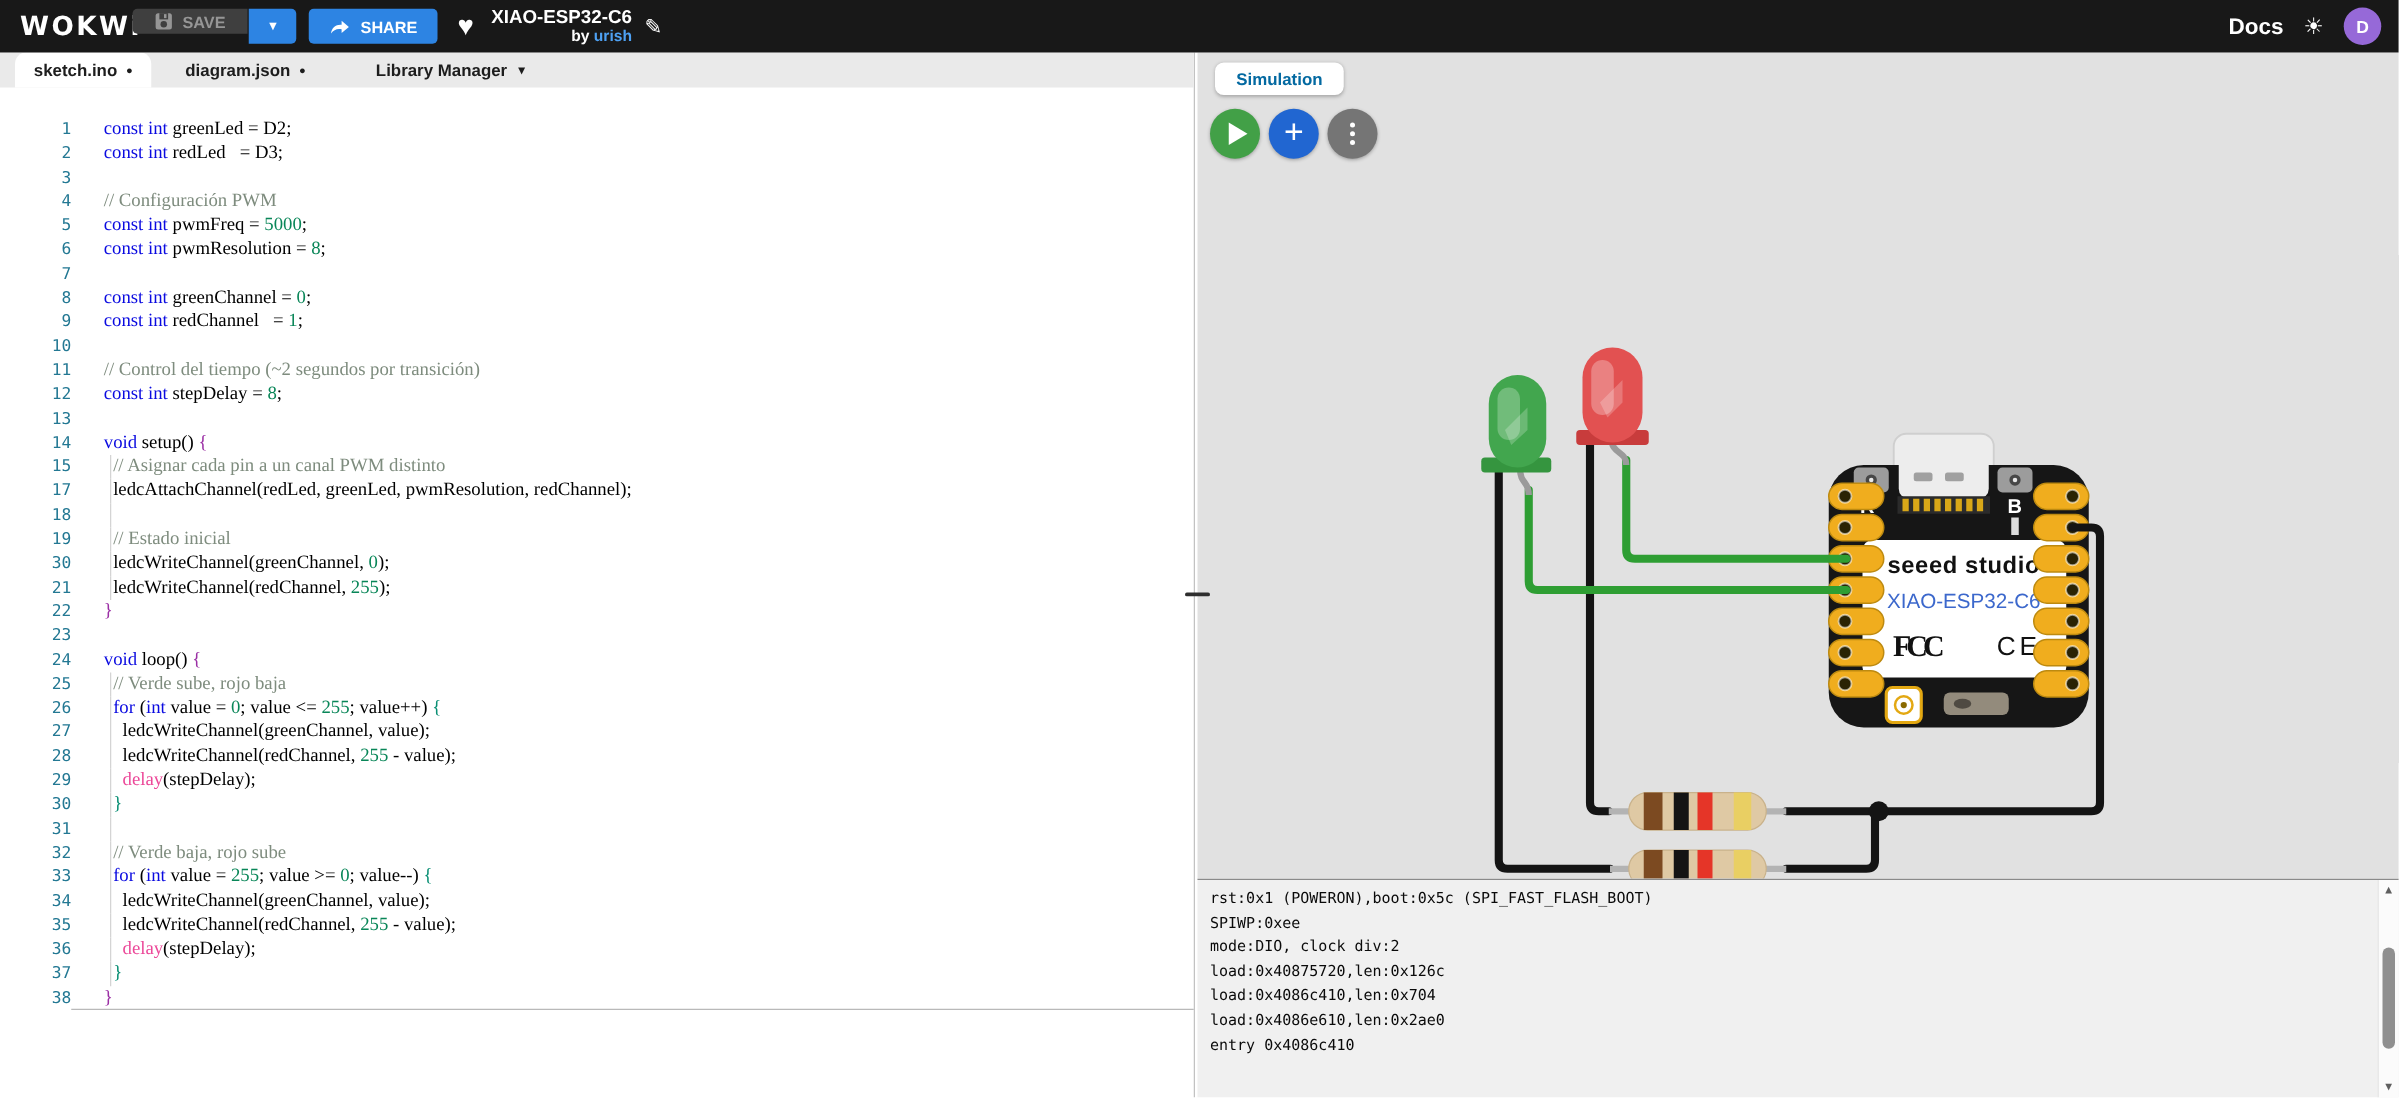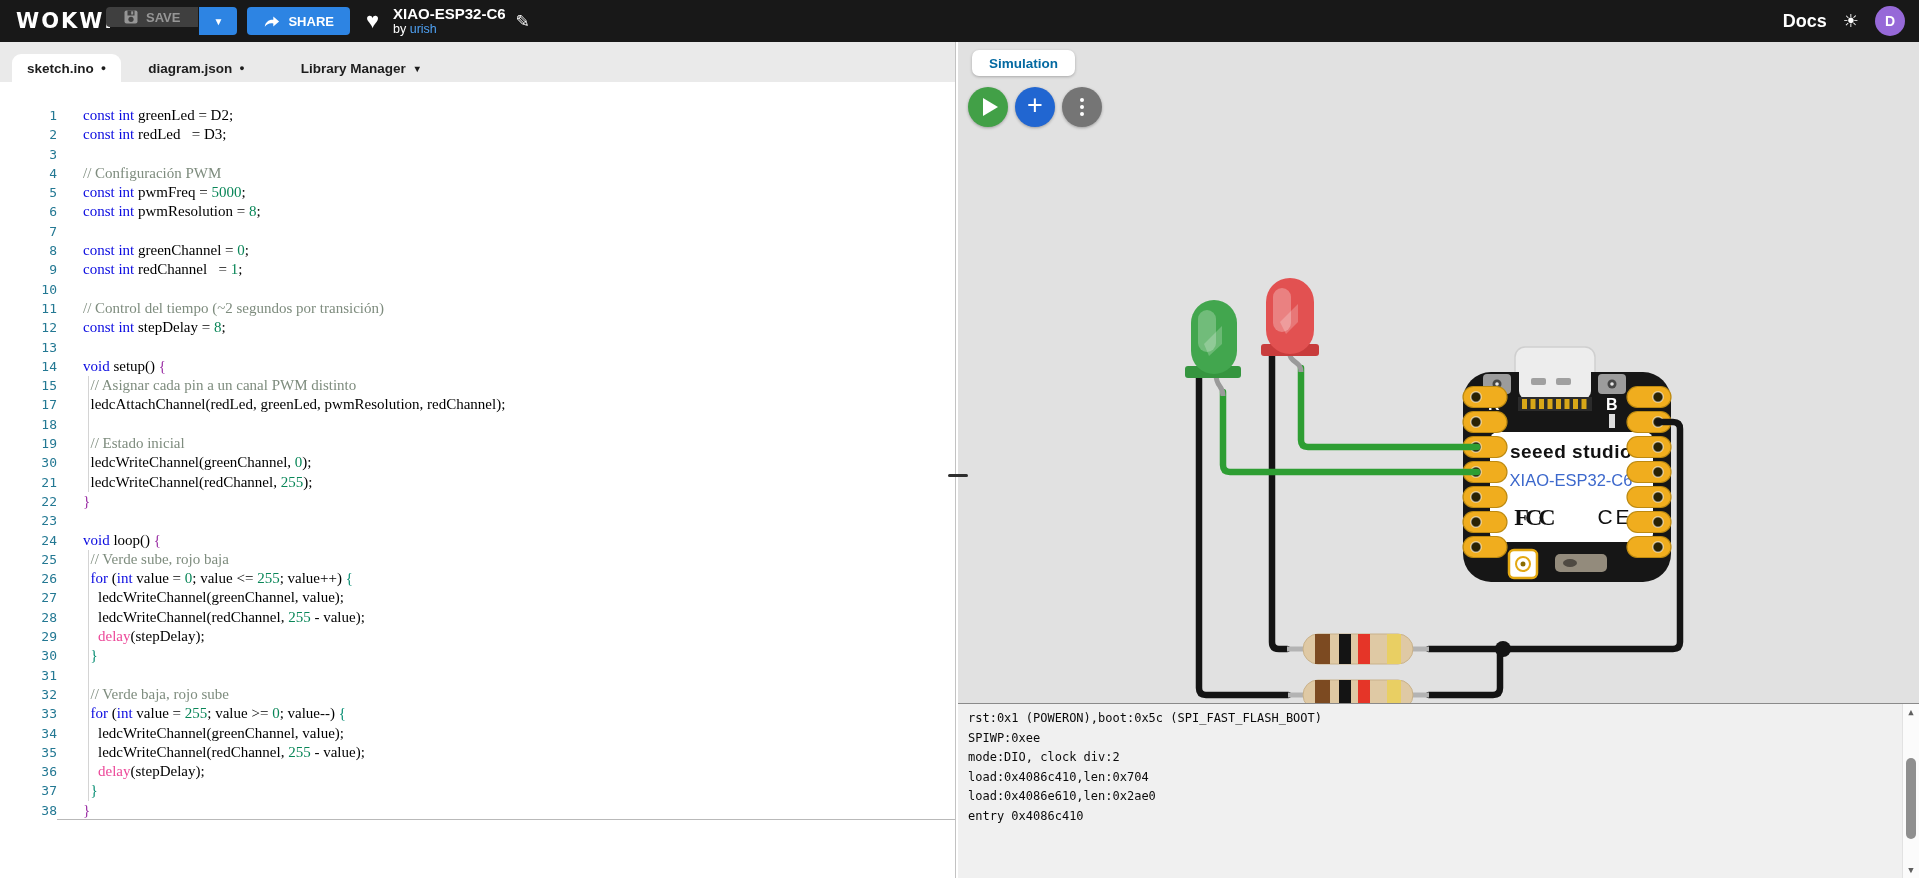--- a/index.html
+++ b/index.html
@@ -14,33 +14,33 @@
   .btn-group { display:flex; margin-left:4px; }
   .save-btn { height:20px; background:#3f3f3f; color:#969696; font-weight:bold; font-size:13px;
     border-radius:4px 0 0 4px; display:flex; align-items:center; gap:8px; padding:0 18px; }
   .save-caret { height:28px; width:38px; background:#2d84e3; border-radius:0 4px 4px 0;
     margin-left:1px; display:flex; align-items:center; justify-content:center; color:#fff; font-size:10px; }
   .share-btn { height:28px; background:#2d84e3; color:#fff; font-weight:bold; font-size:13px;
     border-radius:4px; display:flex; align-items:center; gap:8px; padding:0 16px; margin-left:10px; }
   .heart { color:#fff; font-size:22px; margin-left:16px; }
   .title-block { margin-left:14px; display:flex; flex-direction:column; line-height:1.15; }
   .proj-title { color:#fff; font-weight:bold; font-size:15px; }
-  .proj-by { font-size:12.5px; color:#fff; font-weight:normal; }
+  .proj-by { font-size:12.5px; color:#fff; font-weight:bold;text-align:right; }
   .proj-by a { color:#4ea1f3; text-decoration:none; }
   .pencil { color:#fff; font-size:17px; margin-left:10px; }
   .topbar-right { margin-left:auto; display:flex; align-items:center; gap:16px; margin-right:14px; }
   .docs-link { color:#fff; font-size:18px; font-weight:bold; }
   .sun { color:#fff; font-size:18px; }
   .avatar { width:30px; height:30px; border-radius:50%; background:#9669d8; color:#fff;
     display:flex; align-items:center; justify-content:center; font-size:14px; font-weight:bold; }
 
   
   .editor-panel { position:absolute; left:0; top:42px; width:956px; height:836px;
     background:#fff; border-right:1px solid #c2c2c2; }
-  .tabbar { height:40px; background:#eaeaea; display:flex; align-items:flex-end; }
+  .tabbar { height:28px; background:#eaeaea; display:flex; align-items:flex-end; }
   .tab { height:28px; display:flex; align-items:center; gap:7px; padding:0 15px;
     font-size:13.5px; font-weight:bold; color:#1d1d1d; border-radius:9px 9px 0 0; }
   .tab.active { background:#fff; }
   .tab .dot { font-size:9px; }
   .tab .caret { font-size:10px; margin-left:2px; }
   .code-area { padding-top:24px; }
   .cl { display:flex; height:19.3px; line-height:19.3px;
     font-family:"DejaVu Sans Mono", monospace; font-size:15px; }
   .ln { width:57px; flex:0 0 57px; text-align:right; color:#237893; font-size:13px; }
   .code { white-space:pre; position:relative; padding-left:26px; flex:1;font-family:Liberation Serif, serif; }
@@ -468,20 +468,21 @@
           <i></i>
         </div>
     </div>
   </div>
 
   <div class="serial">
     <div class="serial-lines" id="serial-lines">
         <div class="serial-line">rst:0x1 (POWERON),boot:0x5c (SPI_FAST_FLASH_BOOT)</div>
         <div class="serial-line">SPIWP:0xee</div>
         <div class="serial-line">mode:DIO, clock div:2</div>
+        <div class="serial-line">load:0x40875720,len:0x126c</div>
         <div class="serial-line">load:0x4086c410,len:0x704</div>
         <div class="serial-line">load:0x4086e610,len:0x2ae0</div>
         <div class="serial-line">entry 0x4086c410</div>
       </div>
     <div class="serial-scrollbar">
       <div class="sb-arrow sb-up">▲</div>
       <div class="sb-thumb"></div>
       <div class="sb-arrow sb-down">▼</div>
     </div>
   </div>

